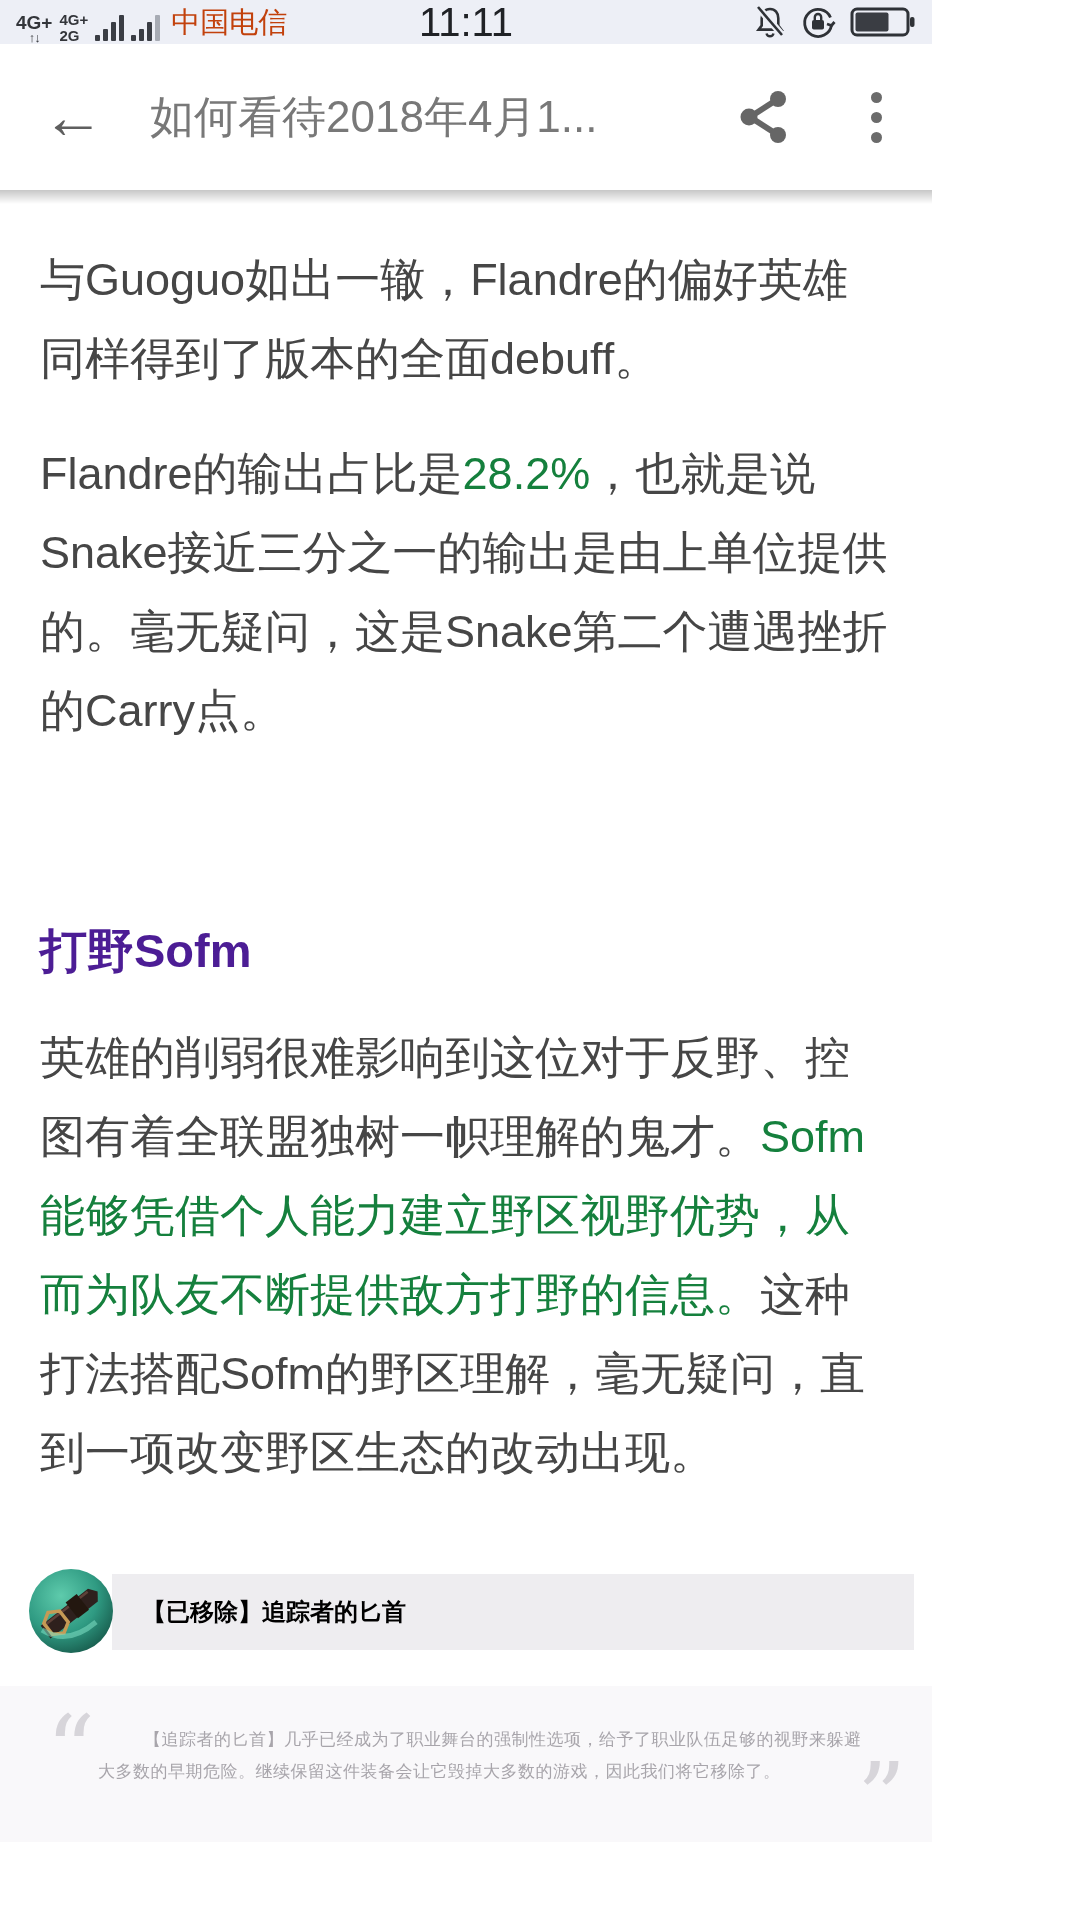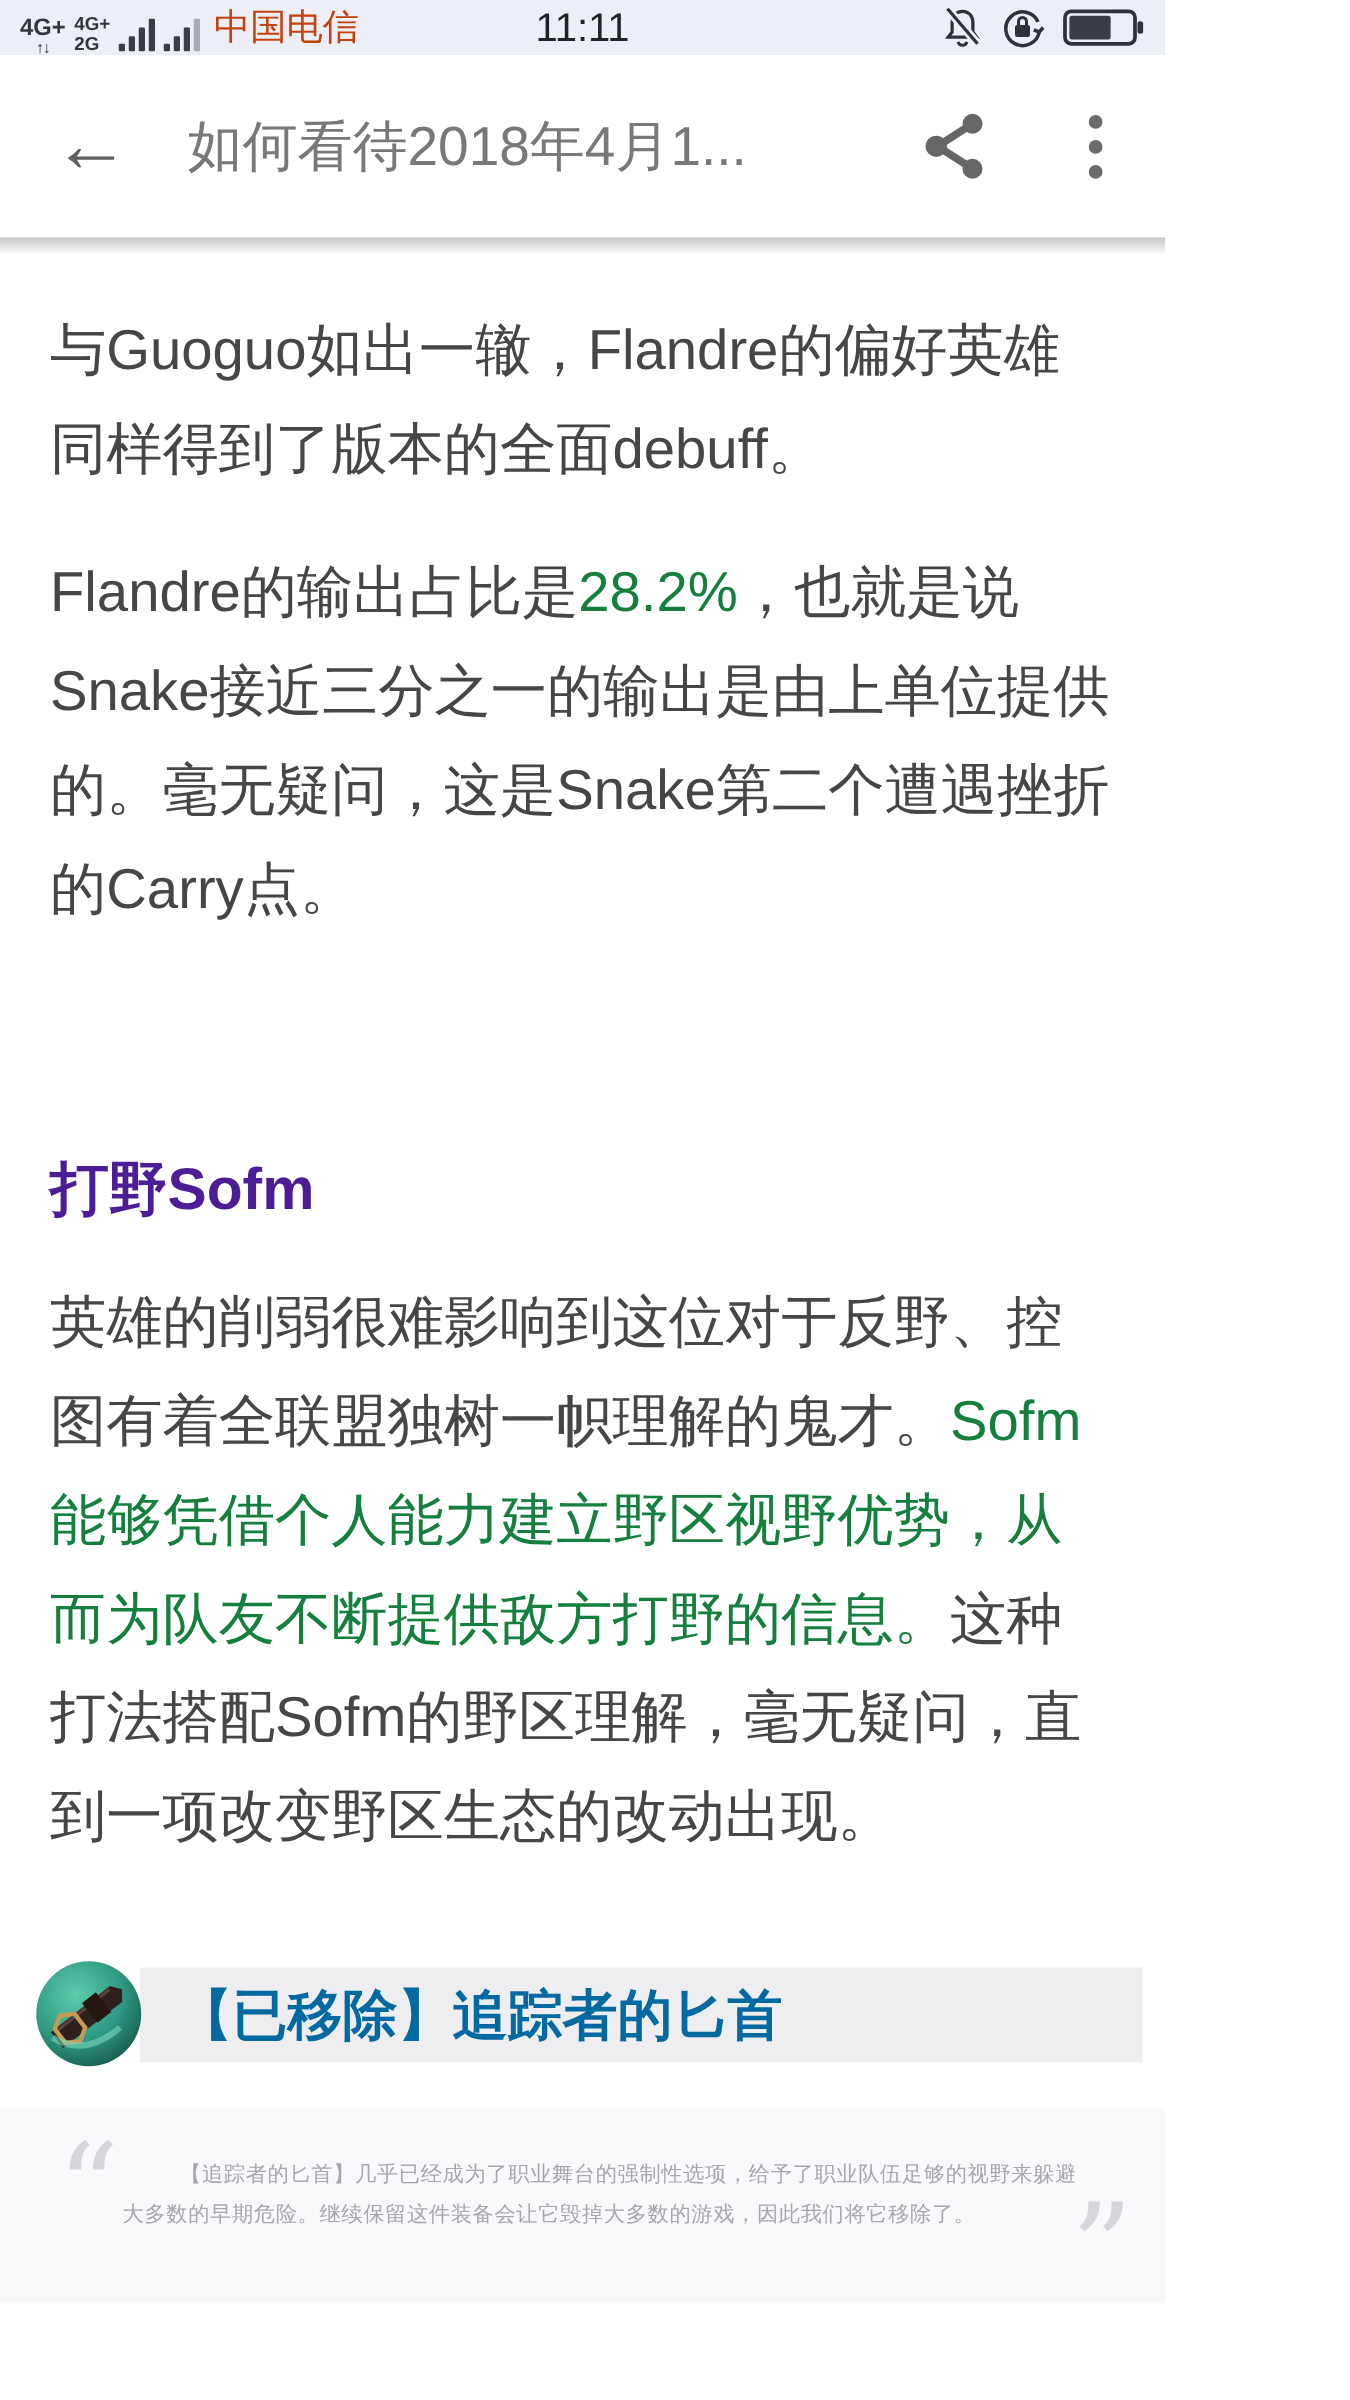--- a/index.html
+++ b/index.html
@@ -13,21 +13,21 @@
   .net1{display:flex;flex-direction:column;align-items:center;line-height:1;}
   .net1 .lbl{font-size:19px;font-weight:bold;}
   .net1 .arrows{font-size:13px;letter-spacing:-1px;margin-top:-1px;}
   .net2{display:flex;flex-direction:column;align-items:flex-start;line-height:1;}
   .net2 div{font-size:15px;font-weight:bold;line-height:16px;}
   .bars{display:flex;align-items:flex-end;gap:3px;height:30px;padding-bottom:3px;}
   .bars i{display:block;width:5px;background:#3a3d44;border-radius:1px;}
   .bars i.b1{height:6px;}.bars i.b2{height:12px;}.bars i.b3{height:19px;}.bars i.b4{height:26px;}
   .bars i.dim{background:#a7abb4;}
   .carrier{font-size:29px;color:#c2410c;margin-left:4px;line-height:44px;}
-  .sb-time{position:absolute;left:0;right:0;text-align:center;font-size:32px;color:#202226;}
+  .sb-time{position:absolute;left:0;right:0;text-align:center;font-size:40px;color:#202226;}
   .sb-right{margin-left:auto;display:flex;align-items:center;gap:14px;z-index:2;}
 
   
   .app-bar{height:146px;background:#ffffff;display:flex;align-items:center;
            padding:0 44px 0 42px;box-sizing:border-box;}
   .back{font-size:62px;color:#5f5f5f;line-height:1;cursor:pointer;}
   .title{font-size:44px;color:#787878;margin-left:46px;white-space:nowrap;overflow:hidden;
          max-width:660px;}
   .ab-spacer{flex:1;}
   .share{width:54px;height:58px;cursor:pointer;}
@@ -38,21 +38,21 @@
   
   .content{padding:0 40px;box-sizing:border-box;}
   .content p.body{font-size:45px;line-height:79px;color:#464646;margin:36px 0 0;}
   .content p.body b{color:#15803d;font-weight:normal;}
   .content h2{font-size:47px;line-height:62px;color:#4c1d95;margin:170px 0 0;font-weight:bold;}
 
   
   .item-card{position:relative;height:96px;margin-top:76px;cursor:pointer;}
   .item-strip{position:absolute;left:72px;right:-22px;top:6px;height:76px;background:#eeedf0;
               display:flex;align-items:center;padding-left:30px;box-sizing:border-box;}
-  .item-title{font-size:44px;font-weight:bold;color:#0369a1;}
+  .item-title{font-size:24px;font-weight:bold;color:#000000;}
   .item-icon{position:absolute;left:-12px;top:0;width:86px;height:86px;}
 
   
   .quote-block{position:relative;margin:22px -40px 0;background:#f9f8fa;
                padding:26px 58px 42px 86px;box-sizing:border-box;}
   .q-text{font-size:17px;line-height:32px;color:#a8a5ab;margin:12px;text-indent:46px;
           letter-spacing:.5px;}
   .q-mark{position:absolute;font-family:"DejaVu Serif","Liberation Serif",serif;
           font-size:96px;line-height:1;color:#d7d5da;height:52px;overflow:hidden;}
   .q-open{left:46px;top:16px;}

